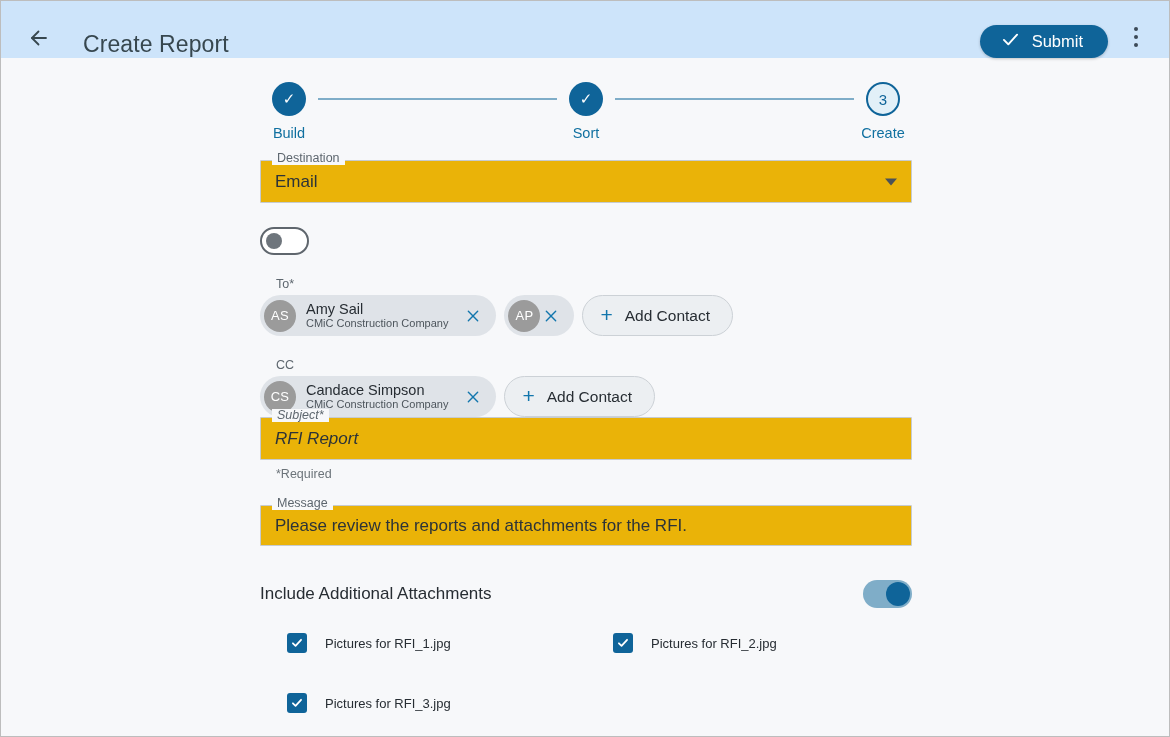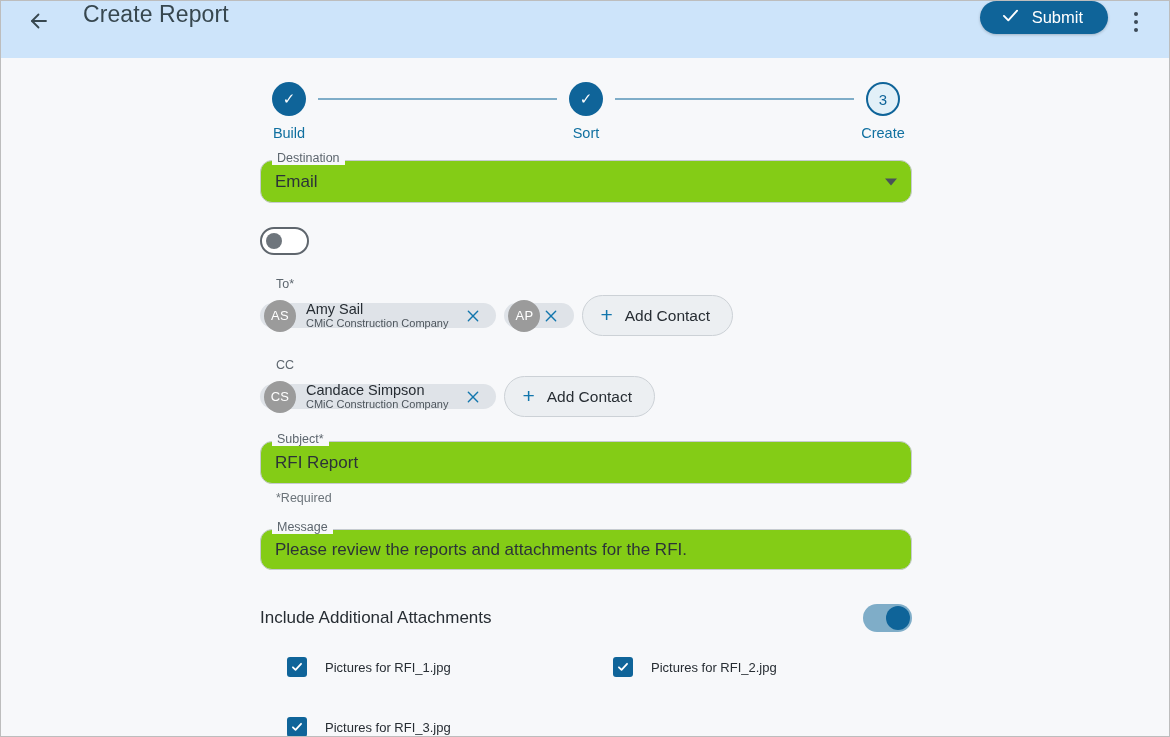--- a/index.html
+++ b/index.html
@@ -19,21 +19,21 @@
     background: #f7f8fa;
     border: 1px solid #bdbdbd;
     overflow: hidden;
   }
 
   
   .appbar {
     height: 57px;
     background: #cde4fa;
     display: flex;
-    align-items: flex-start;
+    align-items: flex-end;
     padding: 0 14px 0 18px;
     position: relative;
   }
   .back-btn {
     width: 40px; height: 40px;
     display: flex; align-items: center; justify-content: center;
     border-radius: 50%;
     cursor: pointer;
     flex: 0 0 auto;
   }
@@ -126,22 +126,22 @@
     min-width: 20px;
   }
 
   
   .field {
     position: relative;
     margin-bottom: 0;
   }
   .field .box {
     border: 1px solid #c6cbd0;
-    border-radius: 12px;
-    background: #84cc16;
+    border-radius: 1px;
+    background: #eab308;
     height: 43px;
     display: flex;
     align-items: center;
     padding: 0 14px;
     position: relative;
   }
   .field .box.tall { height: 41px; }
   .field .legend {
     position: absolute;
     top: -8px;
@@ -226,21 +226,21 @@
     display: flex;
     align-items: center;
     gap: 8px;
     flex-wrap: nowrap;
   }
   .chip {
     display: flex;
     align-items: center;
     background: #dfe3e8;
     border-radius: 22px;
-    height: 25px;
+    height: 41px;
     padding: 0 6px 0 4px;
     cursor: pointer;
   }
   .avatar {
     width: 32px; height: 32px;
     border-radius: 50%;
     background: #9b9b9b;
     color: #ffffff;
     font-size: 13px;
     display: flex; align-items: center; justify-content: center;
@@ -418,21 +418,21 @@
               </svg>
             </div>
           </div>
           <button class="add-contact">
             <span class="plus">+</span>
             <span class="lbl">Add Contact</span>
           </button>
         </div>
       </div>
 
-      <div class="field" style="margin-top:24px;">
+      <div class="field" style="font-style:italic;">
         <div class="legend">Subject*</div>
         <div class="box">
           <span class="value">RFI Report</span>
         </div>
       </div>
       <div class="helper">*Required</div>
 
       <div class="field" style="margin-top:24px;">
         <div class="legend">Message</div>
         <div class="box tall">

